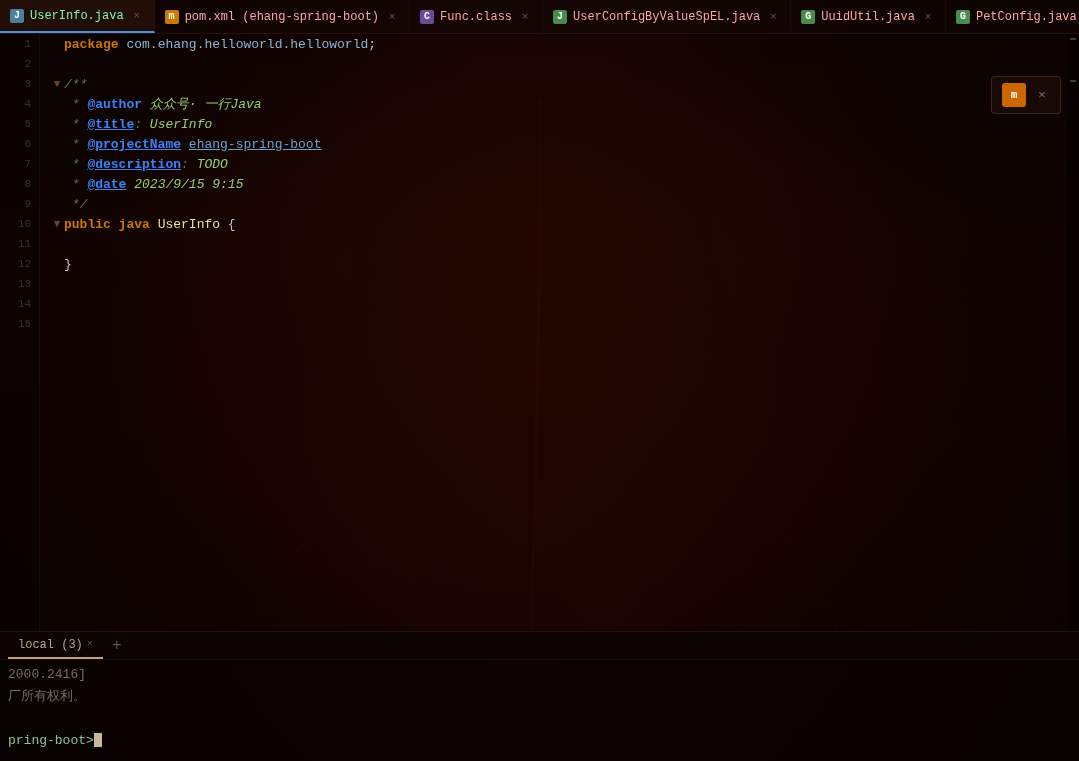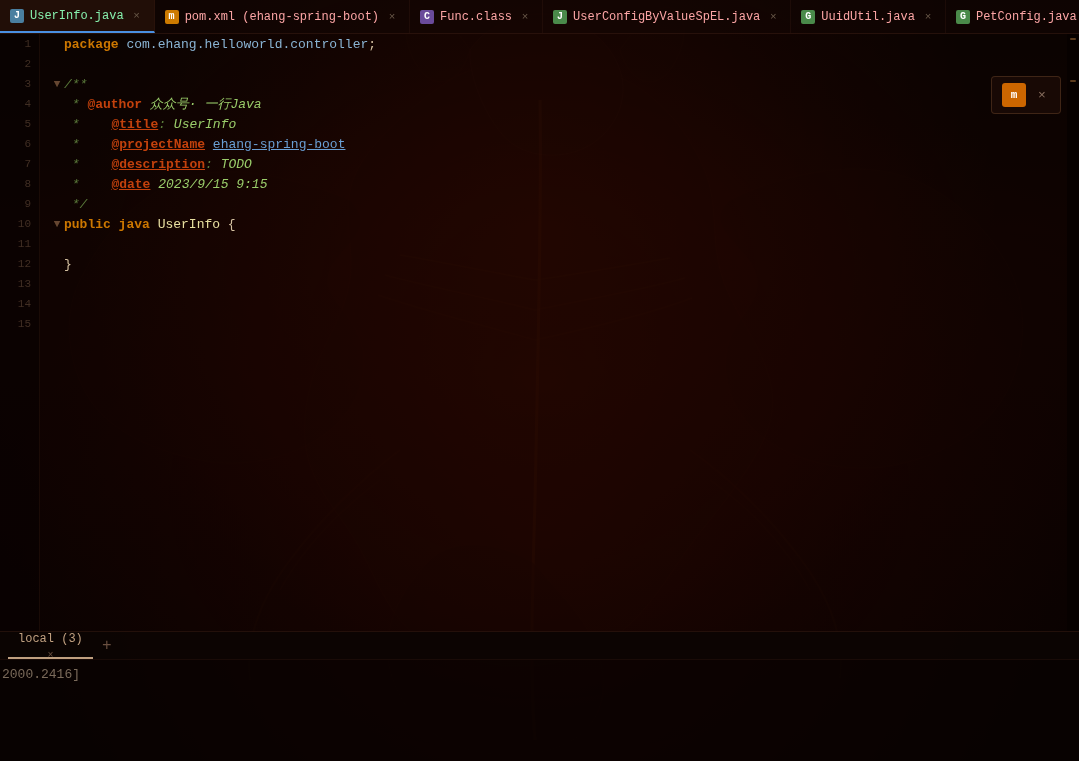--- a/index.html
+++ b/index.html
@@ -157,27 +157,27 @@
 
     .code-line {
       height: 20px;
       display: flex;
       align-items: center;
       font-size: 13px;
       white-space: pre;
     }
     .c-namespace { color: #8ab4d4; }
     .c-comment { color: #5a7a3a; font-style: italic; }
-    .c-javadoc-tag { color: #c2410c; font-weight: bold; font-family: Liberation Mono, monospace; }
+    .c-javadoc-tag { color: #3b82f6; font-weight: bold; font-family: Liberation Mono, monospace; }
     .c-javadoc-val { color: #9acd6a; font-style: italic; }
     .c-keyword { color: #cc7700; font-weight: bold; }
     .c-class-name { color: #e8e0a0; }
     .c-brace { color: #d4c0a0; }
     .c-plain { color: #d4c0a0; }
-    .c-underline { text-decoration: underline; margin-left: 24px; }
+    .c-underline { text-decoration: underline; }
     .c-link { color: #6a9fd4; text-decoration: underline; }
 
     
     .fold-indicator {
       color: rgba(140, 100, 70, 0.7);
       width: 14px;
       flex-shrink: 0;
       text-align: center;
       font-size: 11px;
       cursor: pointer;
@@ -205,21 +205,20 @@
 
     .terminal-tab {
       display: flex;
       align-items: center;
       height: 100%;
       padding: 0 10px;
       font-size: 12px;
       color: #8a7060;
       gap: 4px;
       cursor: pointer;
-      flex-direction: column;
     }
 
     .terminal-tab.active {
       color: #c0a080;
       border-bottom: 2px solid #c0a080;
     }
 
     .terminal-tab .close-x {
       font-size: 10px;
       color: #6a5040;
@@ -231,21 +230,21 @@
       display: flex;
       align-items: center;
       justify-content: center;
       color: #6a5040;
       font-size: 16px;
       cursor: pointer;
     }
 
     .terminal-content {
       flex: 1;
-      padding: 4px 2px;
+      padding: 4px 8px;
       color: #a09070;
       font-size: 13px;
       font-family: 'Courier New', Courier, monospace;
       display: flex;
       flex-direction: column;
       gap: 2px;
     }
 
     .terminal-line {
       height: 20px;
@@ -454,21 +453,21 @@
       <div class="line-num">12</div>
       <div class="line-num">13</div>
       <div class="line-num">14</div>
       <div class="line-num">15</div>
     </div>
 
     <div class="code-area">
 
       <div class="code-line">
         <span class="fold-indicator"> </span>
-        <span class="c-keyword">package </span><span class="c-namespace">com.ehang.helloworld.controller</span><span class="c-plain">;</span>
+        <span class="c-keyword">package </span><span class="c-namespace">com.ehang.helloworld.helloworld</span><span class="c-plain">;</span>
       </div>
 
       <div class="code-line">
         <span class="fold-indicator"> </span>
       </div>
 
       <div class="code-line">
         <span class="fold-indicator" style="color:rgba(140,100,70,0.7)">▼</span>
         <span class="c-comment">/**</span>
       </div>
@@ -538,16 +537,22 @@
         <span class="close-x">×</span>
       </div>
       <div class="terminal-add-btn">+</div>
     </div>
 
     <div class="terminal-content">
       <div class="terminal-line">
         <span class="t-dim">2000.2416]</span>
       </div>
       <div class="terminal-line">
+        <span class="t-dim">厂所有权利。</span>
+      </div>
+      <div class="terminal-line">
+      </div>
+      <div class="terminal-line">
+        <span class="t-prompt">pring-boot&gt;</span><span class="t-cursor"></span>
       </div>
     </div>
   </div>
 </div>
 
 </body></html>

